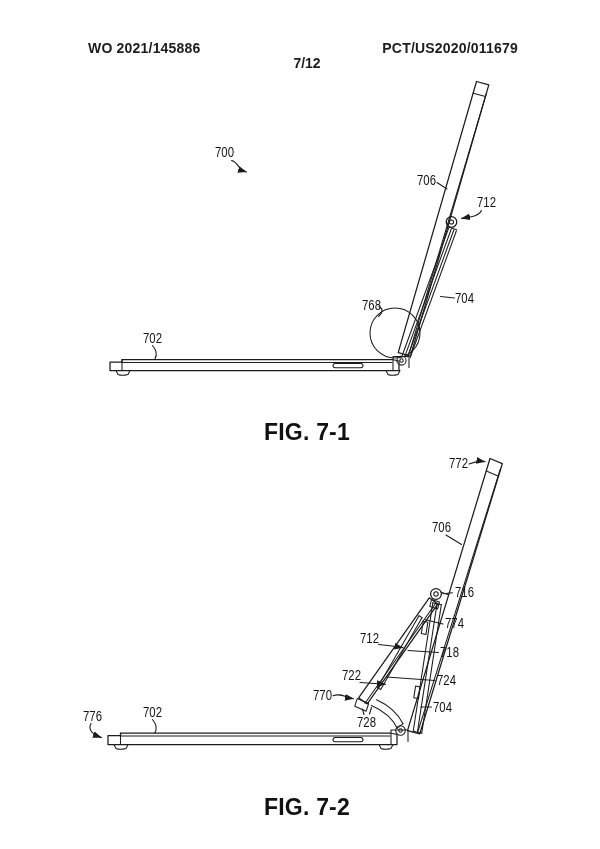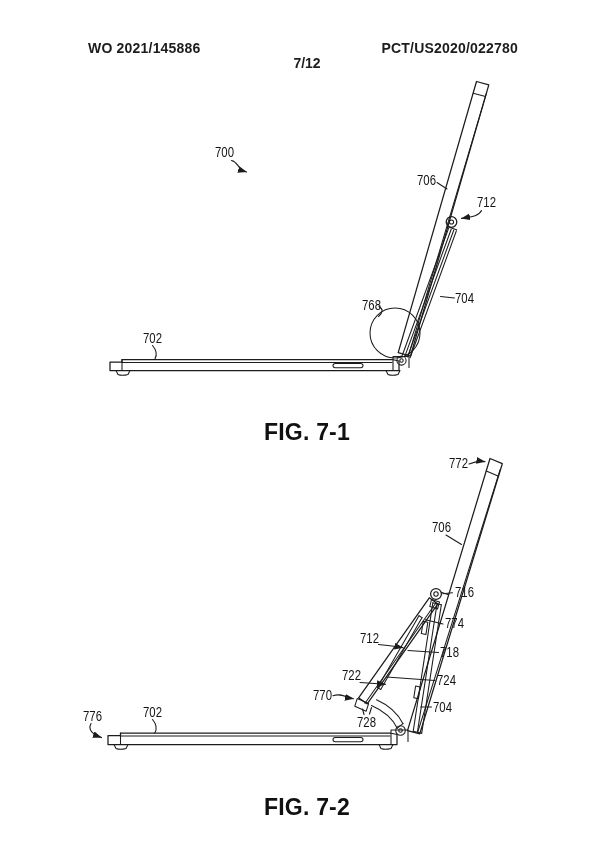--- a/index.html
+++ b/index.html
@@ -38,21 +38,21 @@
     font-family:"Liberation Sans",sans-serif;
     font-size:15px;fill:#141414;
   }
 </style>
 </head>
 <body>
 
 <div class="page">
 
   <span class="hdr hdr-left">WO 2021/145886</span>
-  <span class="hdr hdr-right">PCT/US2020/022780</span>
+  <span class="hdr hdr-right">PCT/US2020/011679</span>
   <div class="page-num">7/12</div>
 
   <svg width="600" height="849" viewBox="0 0 600 849">
     <defs>
       <marker id="arr" markerWidth="11" markerHeight="9" refX="8.6" refY="3.4" orient="auto" markerUnits="userSpaceOnUse">
         <path d="M0,0 L9,3.4 L0,6.8 Z" fill="#1c1c1c"></path>
       </marker>
     </defs>
 
     <g>

